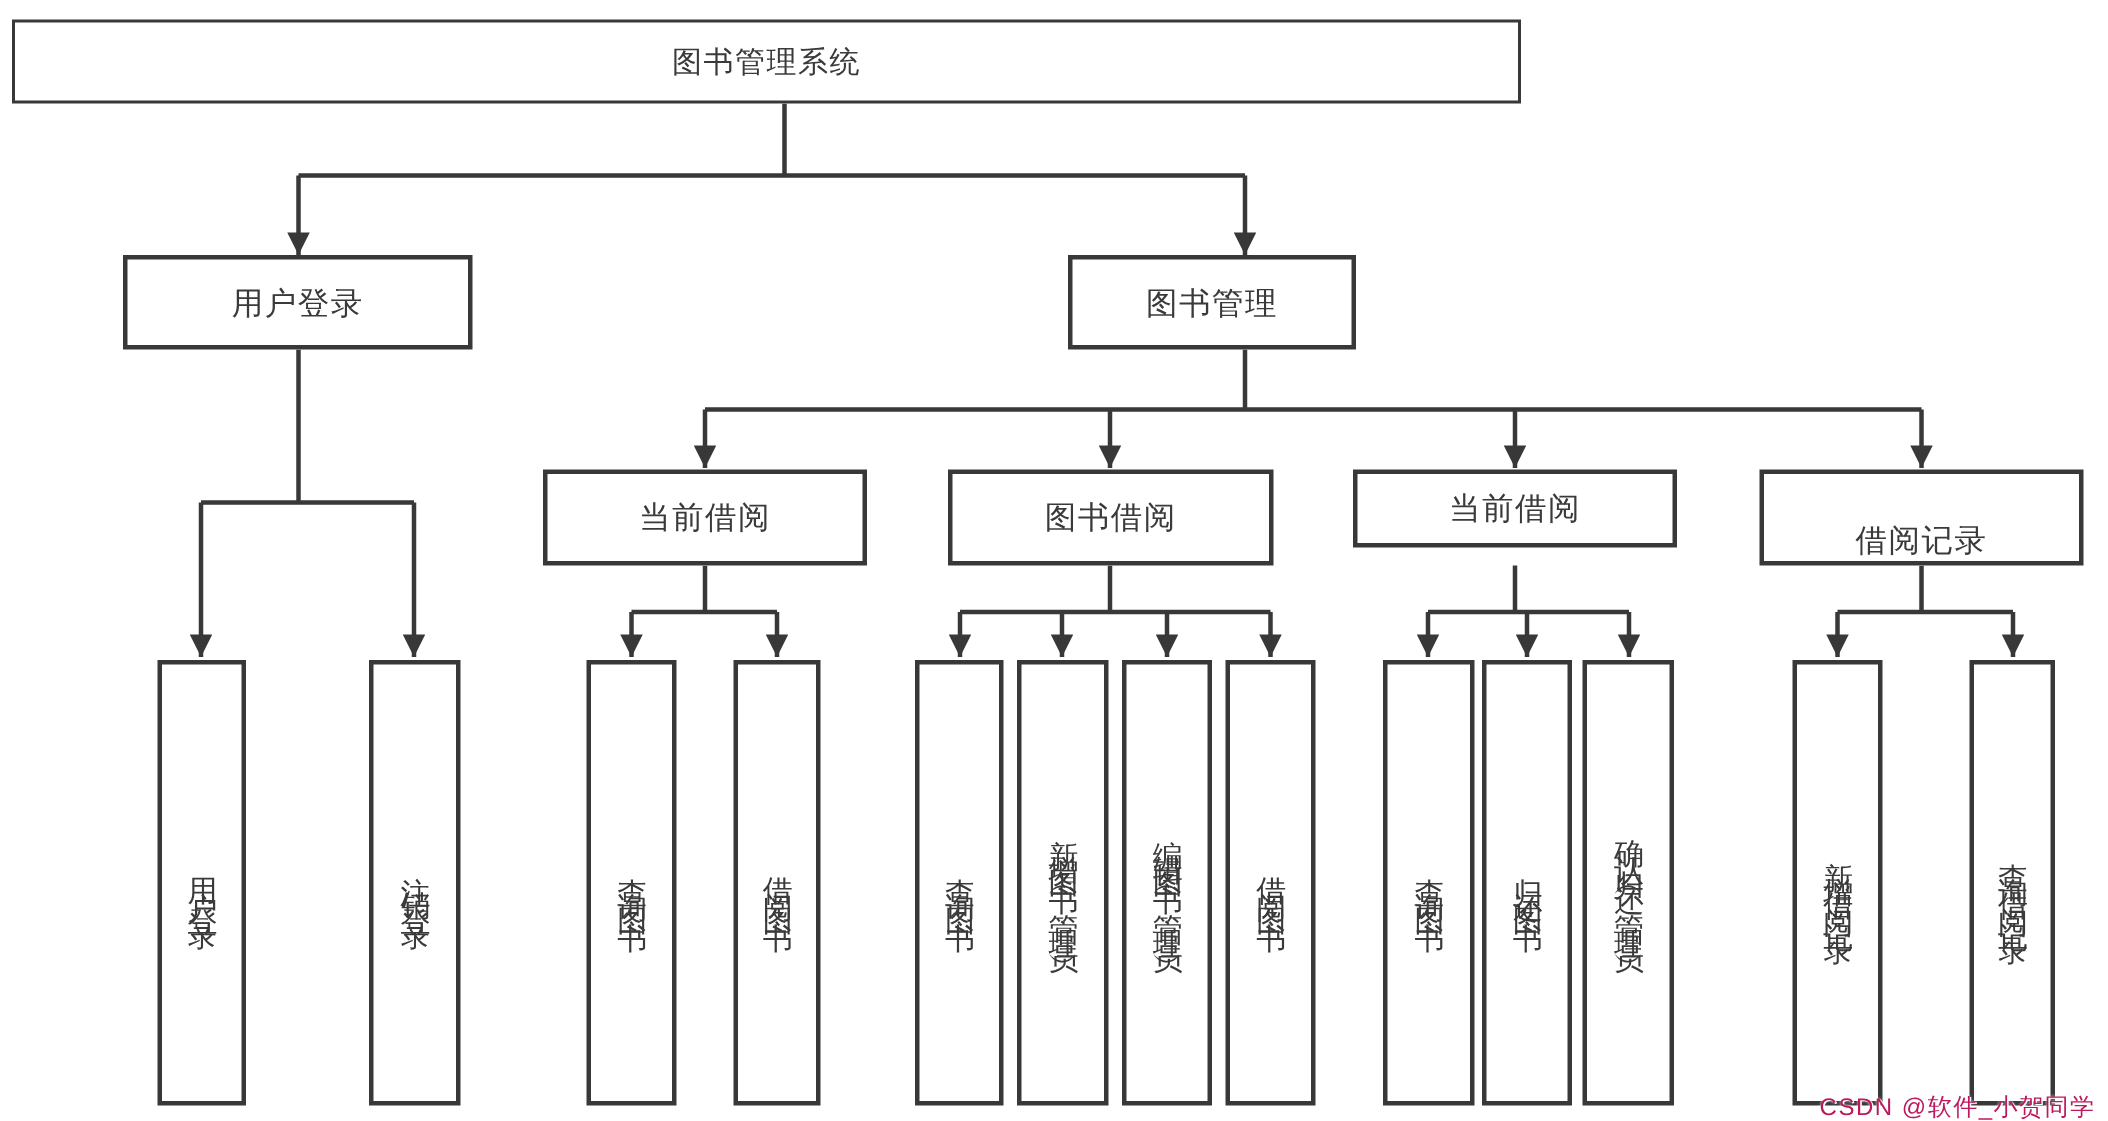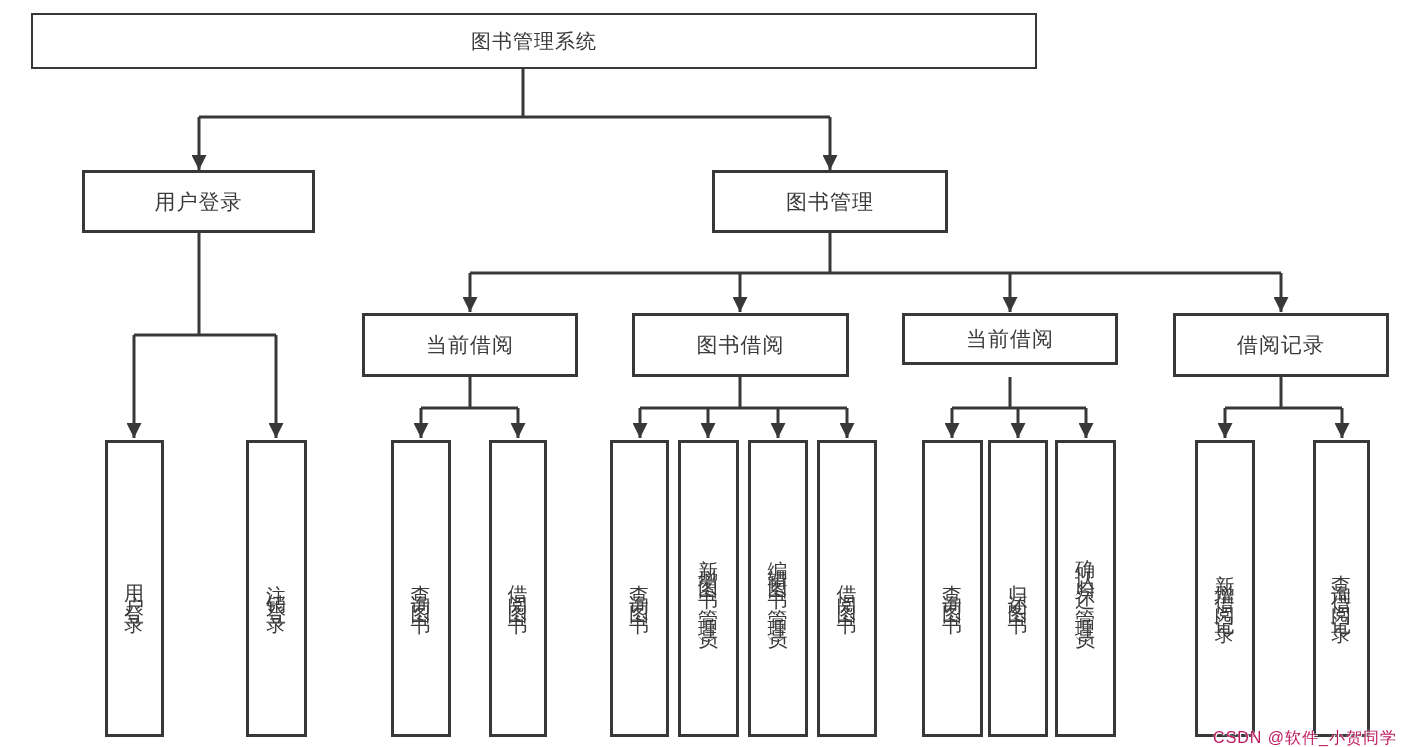--- a/index.html
+++ b/index.html
@@ -114,41 +114,41 @@
       <line x1="1086" y1="408" x2="1086" y2="438" marker-end="url(#arw)"></line>
     </g>
 
     <g stroke="#383838" stroke-width="3" fill="none">
       <path d="M1281,377 V408 M1225,408 H1342"></path>
       <line x1="1225" y1="408" x2="1225" y2="438" marker-end="url(#arw)"></line>
       <line x1="1342" y1="408" x2="1342" y2="438" marker-end="url(#arw)"></line>
     </g>
   </svg>
 
-  <div class="box root" style="left:31px; top:13px; width:1006px; height:56px;">
+  <div class="box root" style="left:8px; top:13px; width:1006px; height:56px;">
     <span>图书管理系统</span>
   </div>
 
   <div class="box" style="left:82px; top:170px; width:233px; height:63px;">
     <span>用户登录</span>
   </div>
-  <div class="box" style="left:712px; top:170px; width:236px; height:63px;">
+  <div class="box" style="left:712px; top:170px; width:192px; height:63px;">
     <span>图书管理</span>
   </div>
 
   <div class="box" style="left:362px; top:313px; width:216px; height:64px;">
     <span>当前借阅</span>
   </div>
   <div class="box" style="left:632px; top:313px; width:217px; height:64px;">
     <span>图书借阅</span>
   </div>
   <div class="box" style="left:902px; top:313px; width:216px; height:52px;">
     <span>当前借阅</span>
   </div>
-  <div class="box" style="left:1173px; top:313px; width:216px; height:64px;">
+  <div class="box" style="left:1173px; top:313px; width:216px; height:64px;align-items:flex-end;">
     <span>借阅记录</span>
   </div>
 
   <div class="leaf" style="left:105px; width:59px;">
     <span>用户登录</span>
   </div>
   <div class="leaf" style="left:246px; width:61px;">
     <span>注销登录</span>
   </div>
 

